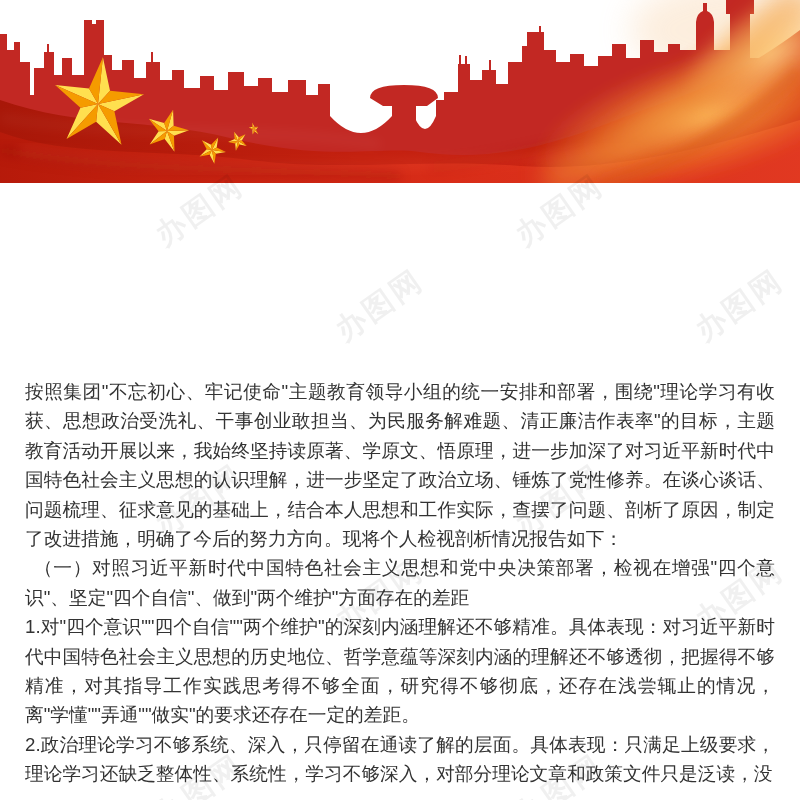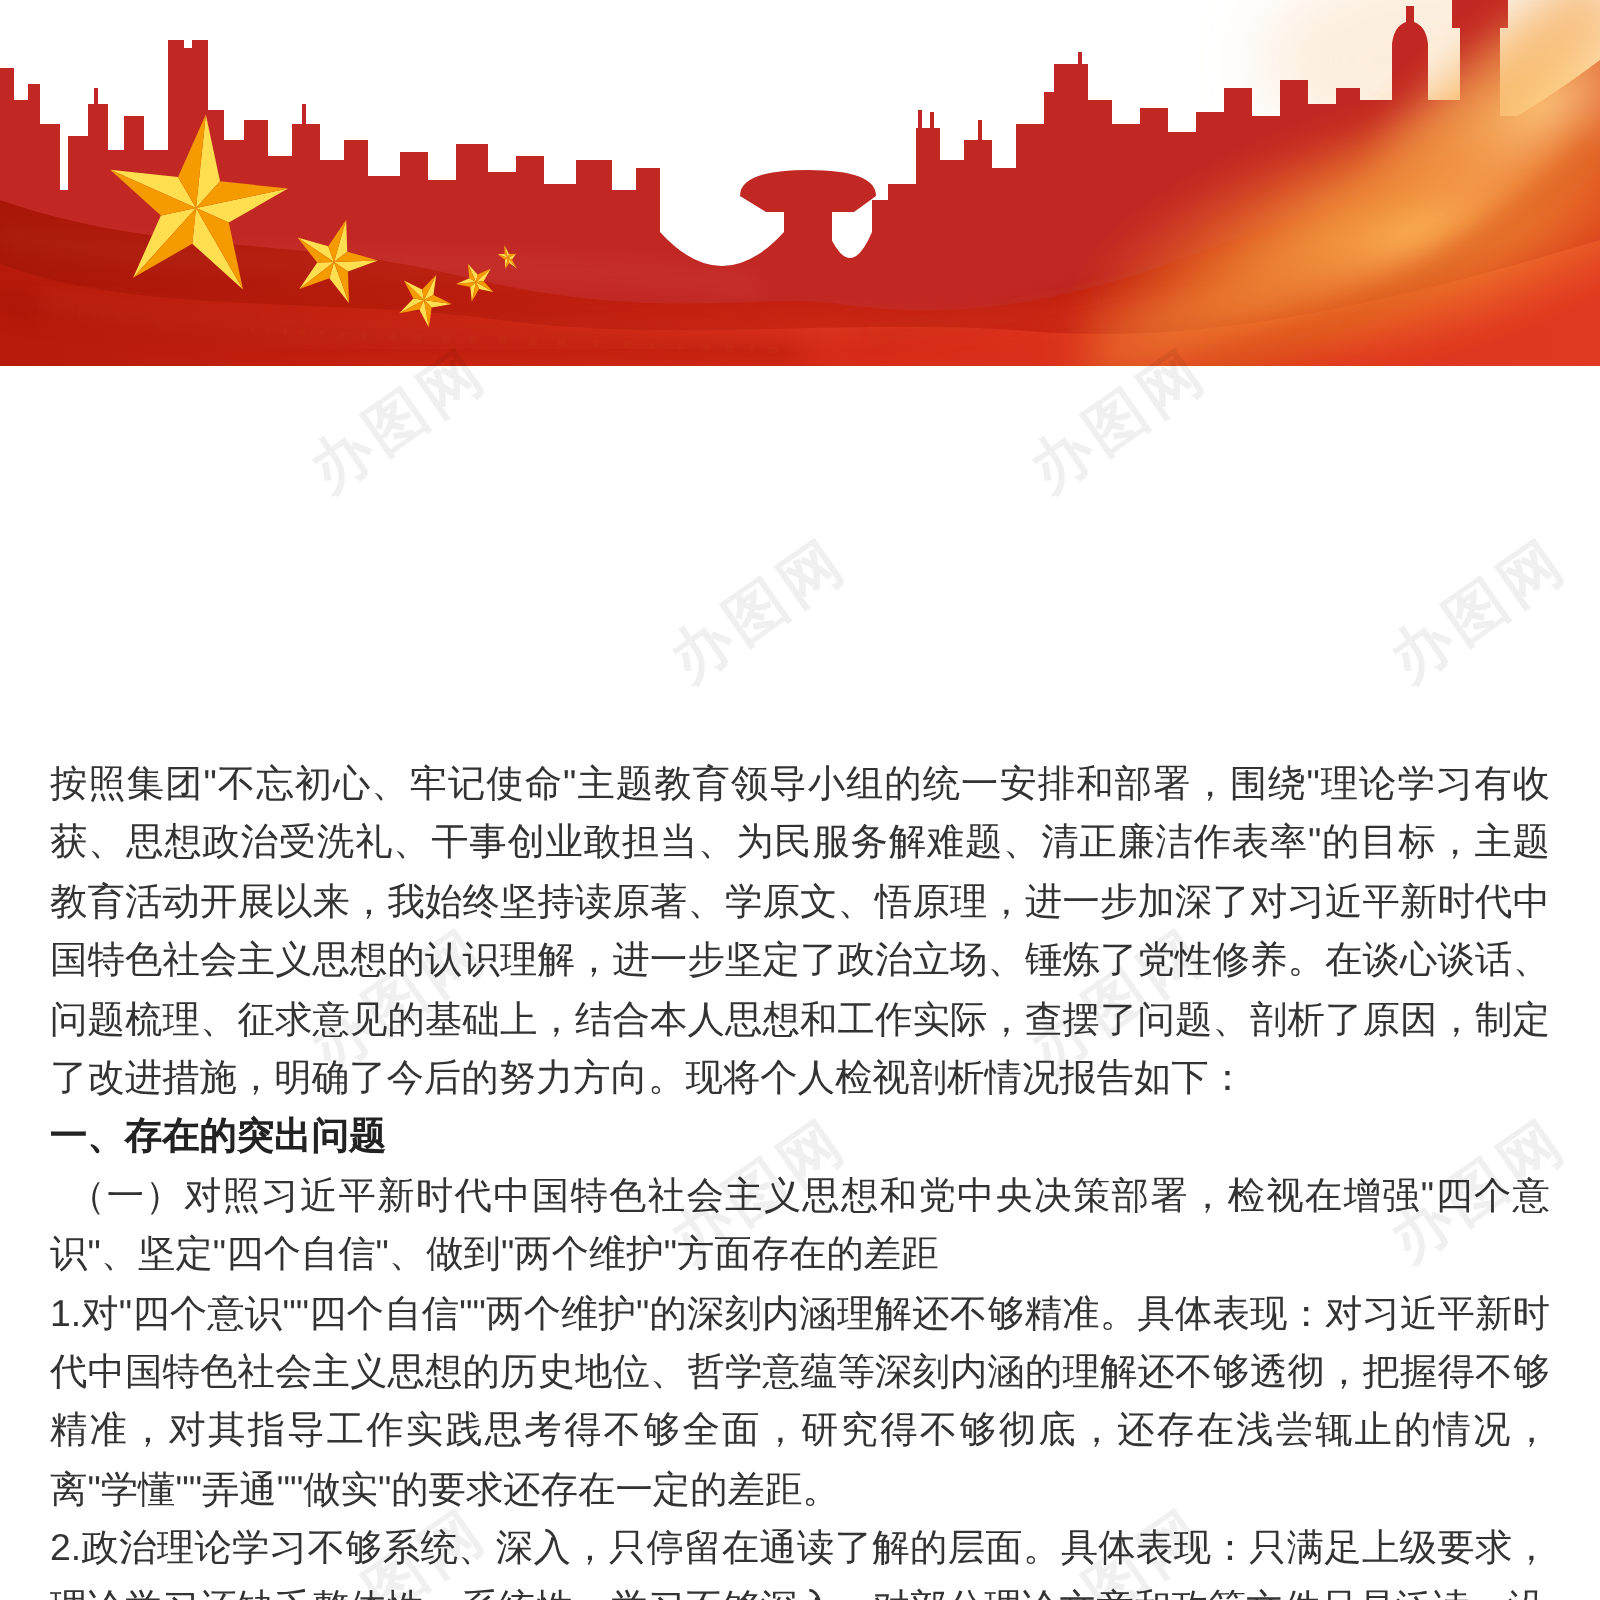--- a/index.html
+++ b/index.html
@@ -106,17 +106,16 @@
   <span class="wm" style="left:150px;top:480px">办图网</span>
   <span class="wm" style="left:510px;top:480px">办图网</span>
   <span class="wm" style="left:330px;top:575px">办图网</span>
   <span class="wm" style="left:690px;top:575px">办图网</span>
   <span class="wm" style="left:150px;top:770px">办图网</span>
   <span class="wm" style="left:510px;top:770px">办图网</span>
 </div>
 
 <div class="doc">
   <p>按照集团"不忘初心、牢记使命"主题教育领导小组的统一安排和部署，围绕"理论学习有收获、思想政治受洗礼、干事创业敢担当、为民服务解难题、清正廉洁作表率"的目标，主题教育活动开展以来，我始终坚持读原著、学原文、悟原理，进一步加深了对习近平新时代中国特色社会主义思想的认识理解，进一步坚定了政治立场、锤炼了党性修养。在谈心谈话、问题梳理、征求意见的基础上，结合本人思想和工作实际，查摆了问题、剖析了原因，制定了改进措施，明确了今后的努力方向。现将个人检视剖析情况报告如下：</p>
-  <h3>一、存在的突出问题</h3>
   <p class="indent-half">（一）对照习近平新时代中国特色社会主义思想和党中央决策部署，检视在增强"四个意识"、坚定"四个自信"、做到"两个维护"方面存在的差距</p>
   <p>1.对"四个意识""四个自信""两个维护"的深刻内涵理解还不够精准。具体表现：对习近平新时代中国特色社会主义思想的历史地位、哲学意蕴等深刻内涵的理解还不够透彻，把握得不够精准，对其指导工作实践思考得不够全面，研究得不够彻底，还存在浅尝辄止的情况，离"学懂""弄通""做实"的要求还存在一定的差距。</p>
   <p>2.政治理论学习不够系统、深入，只停留在通读了解的层面。具体表现：只满足上级要求，理论学习还缺乏整体性、系统性，学习不够深入，对部分理论文章和政策文件只是泛读，没</p>
 </div>
 
 </body></html>

